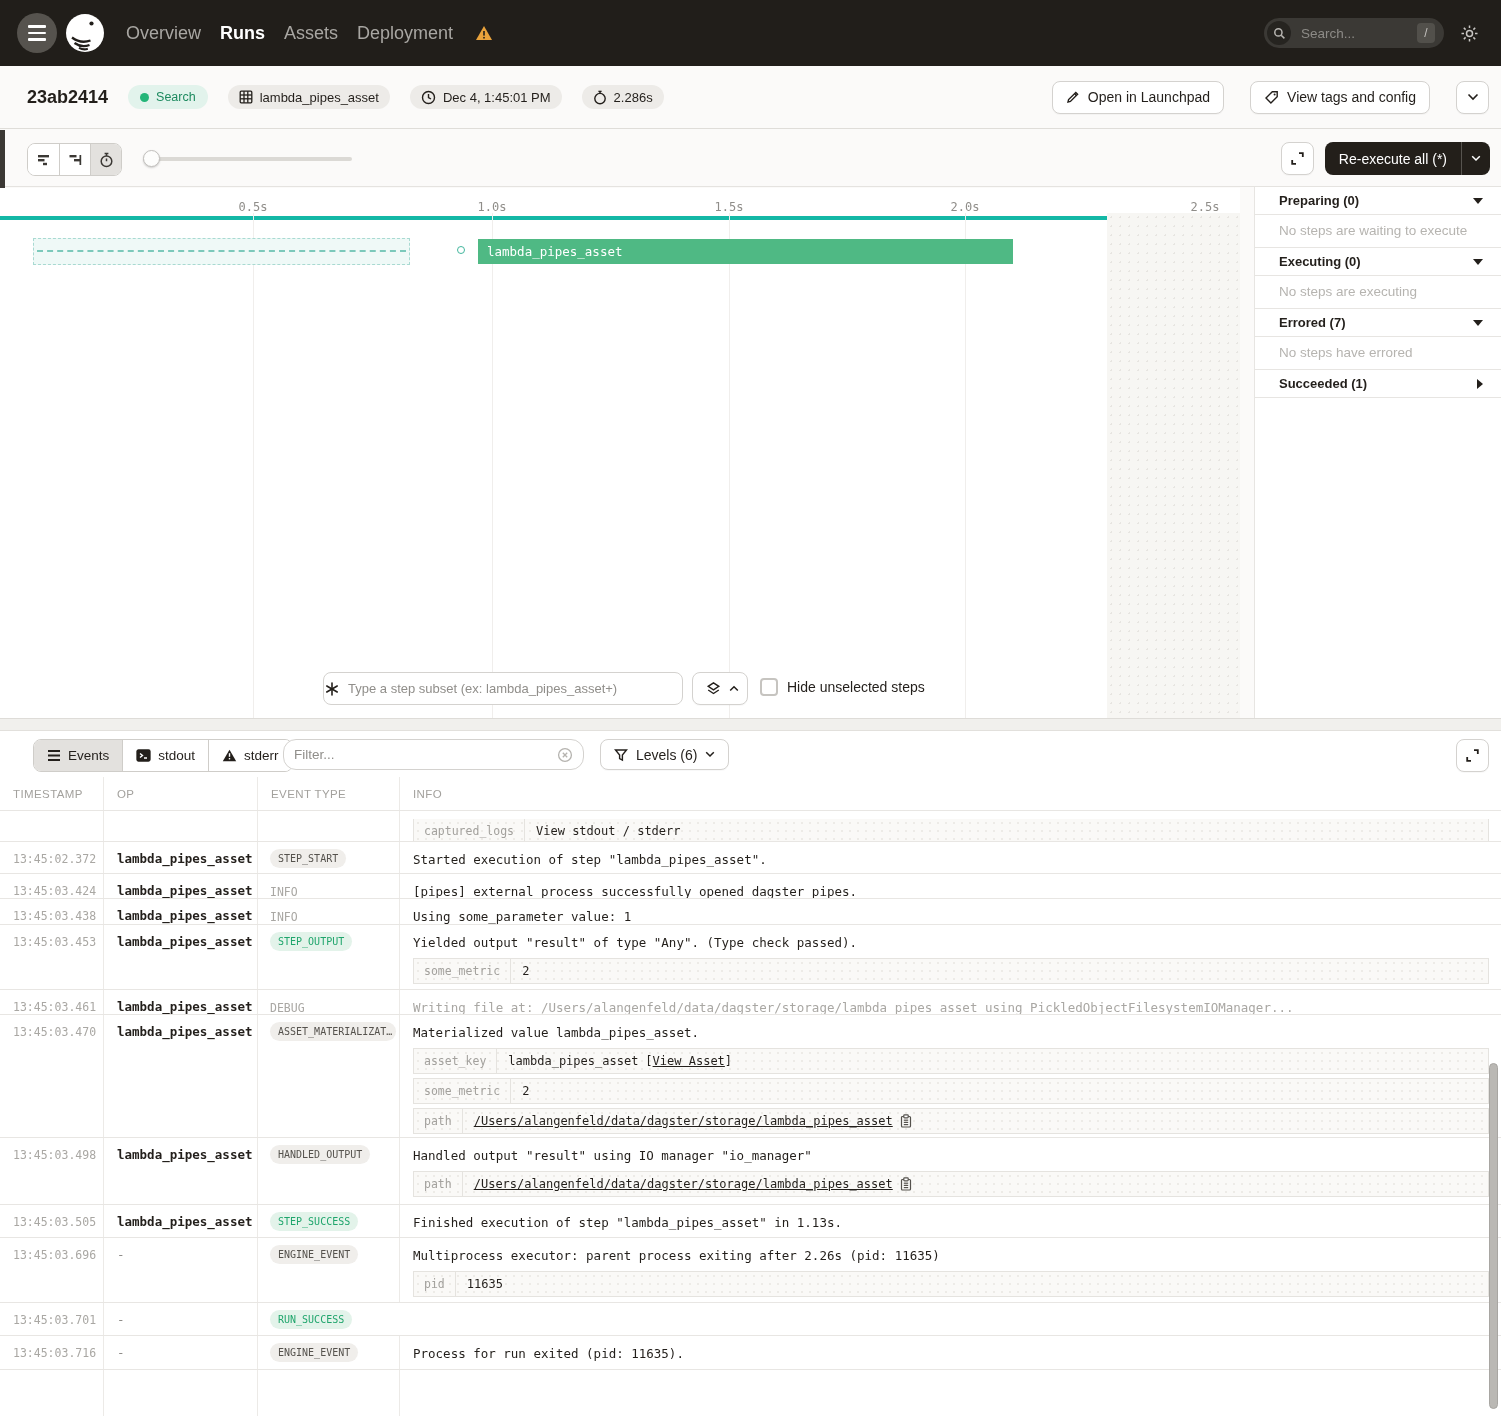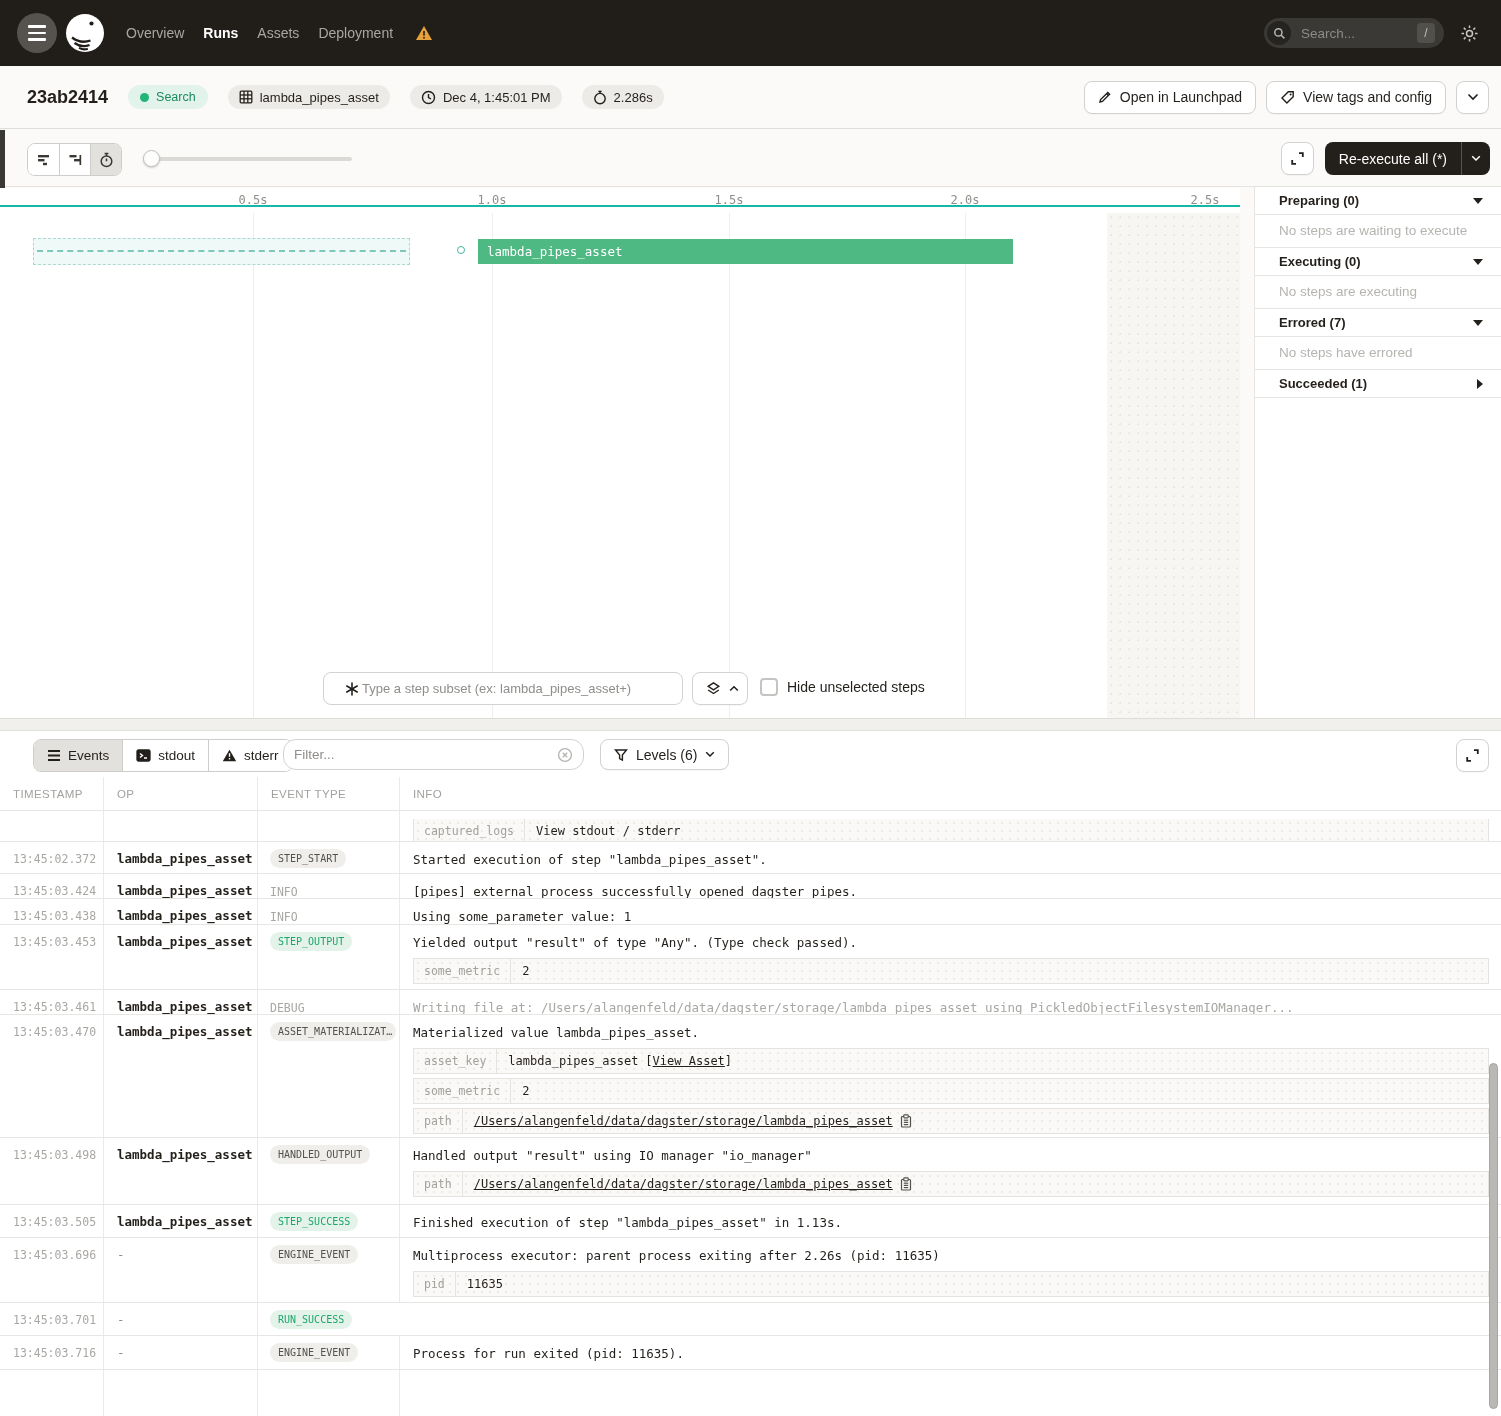--- a/index.html
+++ b/index.html
@@ -6,38 +6,38 @@
   html,body{width:1501px;height:1416px}
   body{position:relative;background:#fbfaf9;font-family:"Liberation Sans",sans-serif;color:#231f1b;overflow:hidden}
   svg{display:block}
 
   
   .topnav{position:absolute;top:0;left:0;right:0;height:66px;background:#211e1a;display:flex;align-items:center}
   .hamb{width:40px;height:40px;border-radius:50%;background:#56534e;margin-left:17px;display:flex;flex-direction:column;align-items:center;justify-content:center;gap:4px;border:none;cursor:pointer}
   .hamb i{display:block;width:18px;height:2.5px;background:#fff;border-radius:1px}
   .logo{margin-left:9px}
   .navlinks{display:flex;gap:19px;margin-left:22px;align-items:center}
-  .navlink{color:#a8a6a2;font-size:14px;cursor:pointer}
+  .navlink{color:#a8a6a2;font-size:18px;cursor:pointer}
   .navlink.active{color:#fff;font-weight:700}
   .depl{display:flex;align-items:center;gap:22px}
   .nav-right{margin-left:auto;display:flex;align-items:center;gap:16px;margin-right:22px}
   .search{width:180px;height:30px;border-radius:15px;background:#3b3935;display:flex;align-items:center;position:relative}
   .search .mag{width:24px;height:24px;border-radius:50%;background:#262420;margin-left:3px;display:flex;align-items:center;justify-content:center;flex:none}
   .search input{background:transparent;border:none;outline:none;color:#d6d4d1;font-size:13.5px;margin-left:10px;width:105px}
   .search input::placeholder{color:#8d8b87}
   .search .slash{position:absolute;right:9px;top:5px;width:18px;height:20px;background:#52504b;border-radius:4px;color:#c3c1be;font-size:12px;display:flex;align-items:center;justify-content:center}
   .gearbtn{background:none;border:none;cursor:pointer;color:#c9c7c4}
 
   
   .runheader{position:absolute;top:66px;left:0;right:0;height:63px;border-bottom:1px solid #dfddd9;display:flex;align-items:center;background:#fbfaf9}
   .runid{font-size:18px;font-weight:700;margin-left:27px}
   .badge-success{margin-left:20px;height:24px;border-radius:12px;background:#e2f3ec;color:#1d8a5f;font-size:12.5px;display:flex;align-items:center;gap:7px;padding:0 12px}
   .badge-success .dot{width:9px;height:9px;border-radius:50%;background:#23b578}
   .hpill{margin-left:20px;height:24px;border-radius:12px;background:#edebe8;font-size:13px;display:flex;align-items:center;gap:7px;padding:0 11px}
-  .hdr-actions{margin-left:auto;margin-right:12px;display:flex;gap:10px}
+  .hdr-actions{margin-left:auto;margin-right:12px;display:flex;gap:26px}
   .btn{height:33px;background:#fff;border:1px solid #d4d2cf;border-radius:8px;display:flex;align-items:center;gap:8px;padding:0 13px;font-size:14px;color:#231f1b;cursor:pointer;box-shadow:0 1px 1px rgba(0,0,0,.03)}
   .btn.icon-only{width:33px;padding:0;justify-content:center}
 
   
   .gantt-toolbar{position:absolute;top:130px;left:0;right:0;height:57px;border-bottom:1px solid #e5e3e0;background:#fbfaf9}
   .leftstrip{position:absolute;top:130px;left:0;width:5px;height:588px;background:#3b3834}
   .segmented{position:absolute;left:27px;top:13px;display:flex;border:1px solid #cfcdc9;border-radius:8px;overflow:hidden;background:#fff}
   .seg{width:31px;height:31px;display:flex;align-items:center;justify-content:center;border:none;background:#fff;cursor:pointer;color:#3b3834}
   .seg + .seg{border-left:1px solid #cfcdc9}
   .seg.active{background:#e3e1de}
@@ -48,29 +48,29 @@
   .cb{appearance:none;-webkit-appearance:none;width:18px;height:18px;border:2px solid #c6c4c0;border-radius:4px;background:#fff;cursor:pointer;margin:0;flex:none}
   .cb-label{font-size:14px;white-space:nowrap}
   .gt-right{position:absolute;right:11px;top:12px;display:flex;gap:11px;align-items:center}
   .reexec{height:33px;background:#231f1a;border-radius:8px;display:flex;align-items:stretch;color:#fff;border:none;cursor:pointer;padding:0}
   .reexec .main{display:flex;align-items:center;padding:0 14px;font-size:14px}
   .reexec .sep{width:1px;background:#57544f}
   .reexec .dd{display:flex;align-items:center;justify-content:center;width:28px}
 
   
   .gantt{position:absolute;top:188px;left:0;width:1240px;height:530px;background:#fff}
-  .axis{position:absolute;top:0;left:0;right:0;height:19px;border-bottom:2px solid #14b8a6}
+  .axis{position:absolute;top:7px;left:0;right:0;height:25px;border-bottom:4px solid #14b8a6}
   .tick{position:absolute;top:5px;transform:translateX(-50%);font-family:"DejaVu Sans Mono",monospace;font-size:12px;color:#8f8d89}
   .gline{position:absolute;top:25px;bottom:0;width:1px;background:#f0eeec}
   .hatch{position:absolute;top:25px;bottom:0;left:1107px;width:133px;background-color:#f7f6f3;background-image:radial-gradient(#e7e5e1 1px,transparent 1px);background-size:9px 9px}
   .prepbox{position:absolute;left:33px;top:50px;width:377px;height:27px;background:#eff9f7;border:1px dashed #a9dad2}
   .prepbox:after{content:"";position:absolute;left:3px;right:3px;top:11px;border-top:2px dashed #7cc9bb}
   .marker{position:absolute;left:457px;top:58px;width:8px;height:8px;border:1.6px solid #43b79e;border-radius:50%;background:#fff}
   .bar{position:absolute;left:478px;top:51px;width:535px;height:25px;background:#4fb984;color:#fff;font-family:"DejaVu Sans Mono",monospace;font-size:12.5px;line-height:25px;padding-left:9px;cursor:pointer}
-  .subset{position:absolute;left:323px;top:484px;width:360px;height:33px;border:1px solid #d4d2cf;border-radius:8px;background:#fff;display:flex;align-items:center;padding:0 20px;gap:2px}
+  .subset{position:absolute;left:323px;top:484px;width:360px;height:33px;border:1px solid #d4d2cf;border-radius:8px;background:#fff;display:flex;align-items:center;padding:0 0;gap:8px}
   .subset input{border:none;outline:none;flex:1;font-size:13px;background:transparent;color:#231f1b}
   .subset input::placeholder{color:#908e8a}
   .layersbtn{position:absolute;left:692px;top:484px;width:56px}
   .hide-unsel{position:absolute;left:760px;top:490px}
 
   
   .sidebar{position:absolute;top:187px;left:1254px;width:247px;height:531px;background:#fff;border-left:1px solid #e7e5e2}
   .sec-h{display:flex;align-items:center;justify-content:space-between;padding:0 18px 0 24px;height:28px;font-size:13px;font-weight:700;border-bottom:1px solid #e7e5e2;cursor:pointer}
   .sec-b{padding:8px 24px 9px;font-size:13.5px;color:#b6b4b0;border-bottom:1px solid #e7e5e2;height:33px}
   .caret-d{width:0;height:0;border-left:5px solid transparent;border-right:5px solid transparent;border-top:6px solid #231f1b}

